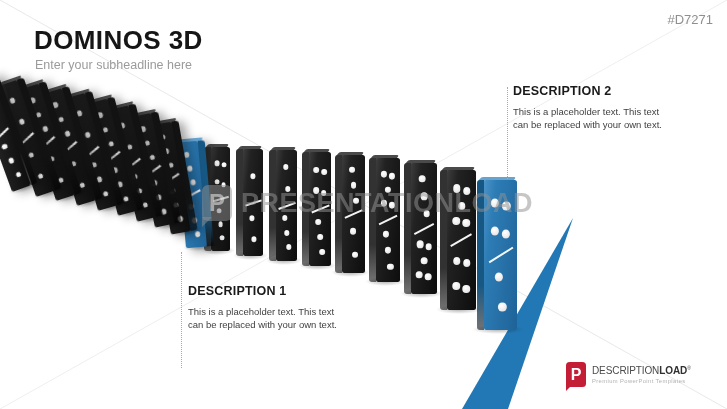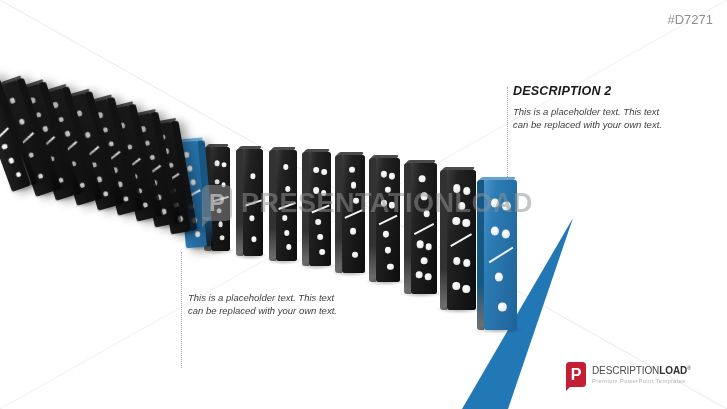--- a/index.html
+++ b/index.html
@@ -29,21 +29,21 @@
   .watermark{position:absolute;left:202px;top:185px;z-index:45;display:flex;align-items:center;gap:9px;pointer-events:none;}
   .wm-icon{position:relative;width:30px;height:36px;border-radius:6px;background:rgba(145,145,145,.50);
      display:flex;align-items:center;justify-content:center;font-size:24px;font-weight:bold;color:rgba(235,235,235,.55);}
   .wm-icon::after{content:"";position:absolute;left:0;bottom:-6px;width:0;height:0;
      border:5px solid transparent;border-left-color:rgba(145,145,145,.50);border-top-color:rgba(145,145,145,.50);}
   .wm-text{font-size:27px;font-weight:bold;color:rgba(145,145,145,.52);letter-spacing:.5px;white-space:nowrap;}
   
   .leader{position:absolute;width:0;border-left:1.5px dotted #a9a9a9;z-index:50;}
   .leader1{left:181px;top:252px;height:116px;}
   .leader2{left:507px;top:87px;height:92px;}
-  .desc{position:absolute;width:152px;z-index:55;font-style:italic;}
+  .desc{position:absolute;width:152px;z-index:55;}
   .desc1{left:188px;top:284px;}
   .desc2{left:513px;top:84px;}
   .desc h3{margin:0;font-size:12.5px;font-weight:bold;color:#1a1a1a;letter-spacing:.2px;}
   .desc p{margin:7px 0 0 0;font-size:9.5px;line-height:13px;color:#3f3f3f;}
   
   .logo{position:absolute;left:566px;top:362px;z-index:60;display:flex;align-items:flex-start;gap:6px;}
   .logo-icon{position:relative;width:20px;height:25px;border-radius:3.5px;
      display:flex;align-items:center;justify-content:center;font-size:16px;font-weight:bold;color:#ffffff;}
   .logo-icon::after{content:"";position:absolute;left:0;bottom:-4px;width:0;height:0;
      border:4px solid transparent;}
@@ -56,20 +56,22 @@
 <style>.logo-icon::after{border-left-color:#c41e36;border-top-color:#c41e36;}</style></head>
 <body>
 
 <div class="slide">
 
   <svg class="xlines">
     <line x1="0" y1="0" x2="727" y2="409" stroke="rgba(90,90,90,0.14)" stroke-width="1"></line>
     <line x1="727" y1="0" x2="0" y2="409" stroke="rgba(90,90,90,0.10)" stroke-width="1"></line>
   </svg>
 
+  <div class="title">DOMINOS 3D</div>
+  <div class="subheadline">Enter your subheadline here</div>
   <div class="prodcode">#D7271</div>
 
   <svg class="wedge">
     <polygon fill="#2278b4" points="573,218 462,409 508,409"></polygon>
   </svg>
 
   <div class="scene">
       <div class="domino fallen" style="left: 12px; top: 74px; width: 27px; height: 117px; z-index: 40; transform: rotate(-20deg); transform-origin: 3px 117px; filter: drop-shadow(rgba(0, 0, 0, 0.35) 6px 4px 5px);">
         <div class="groundshadow" style="bottom: -4px;"></div>
         <div class="side" style="background: linear-gradient(rgb(18, 18, 18) 0%, rgb(18, 18, 18) 70%, rgba(0, 0, 0, 0.55) 100%); width: 7px; right: 0px; border-radius: 0px 3px 3px 0px;"></div>
@@ -333,20 +335,21 @@
       </div>
     </div>
 
   <div class="watermark">
     <span class="wm-icon">P</span>
     <span class="wm-text">PRESENTATIONLOAD</span>
   </div>
 
   <div class="leader leader1"></div>
   <div class="desc desc1">
+    <h3>DESCRIPTION 1</h3>
     <p>This is a placeholder text. This text can be replaced with your own text.</p>
   </div>
 
   <div class="leader leader2"></div>
   <div class="desc desc2">
     <h3>DESCRIPTION 2</h3>
     <p>This is a placeholder text. This text can be replaced with your own text.</p>
   </div>
 
   <div class="logo">

